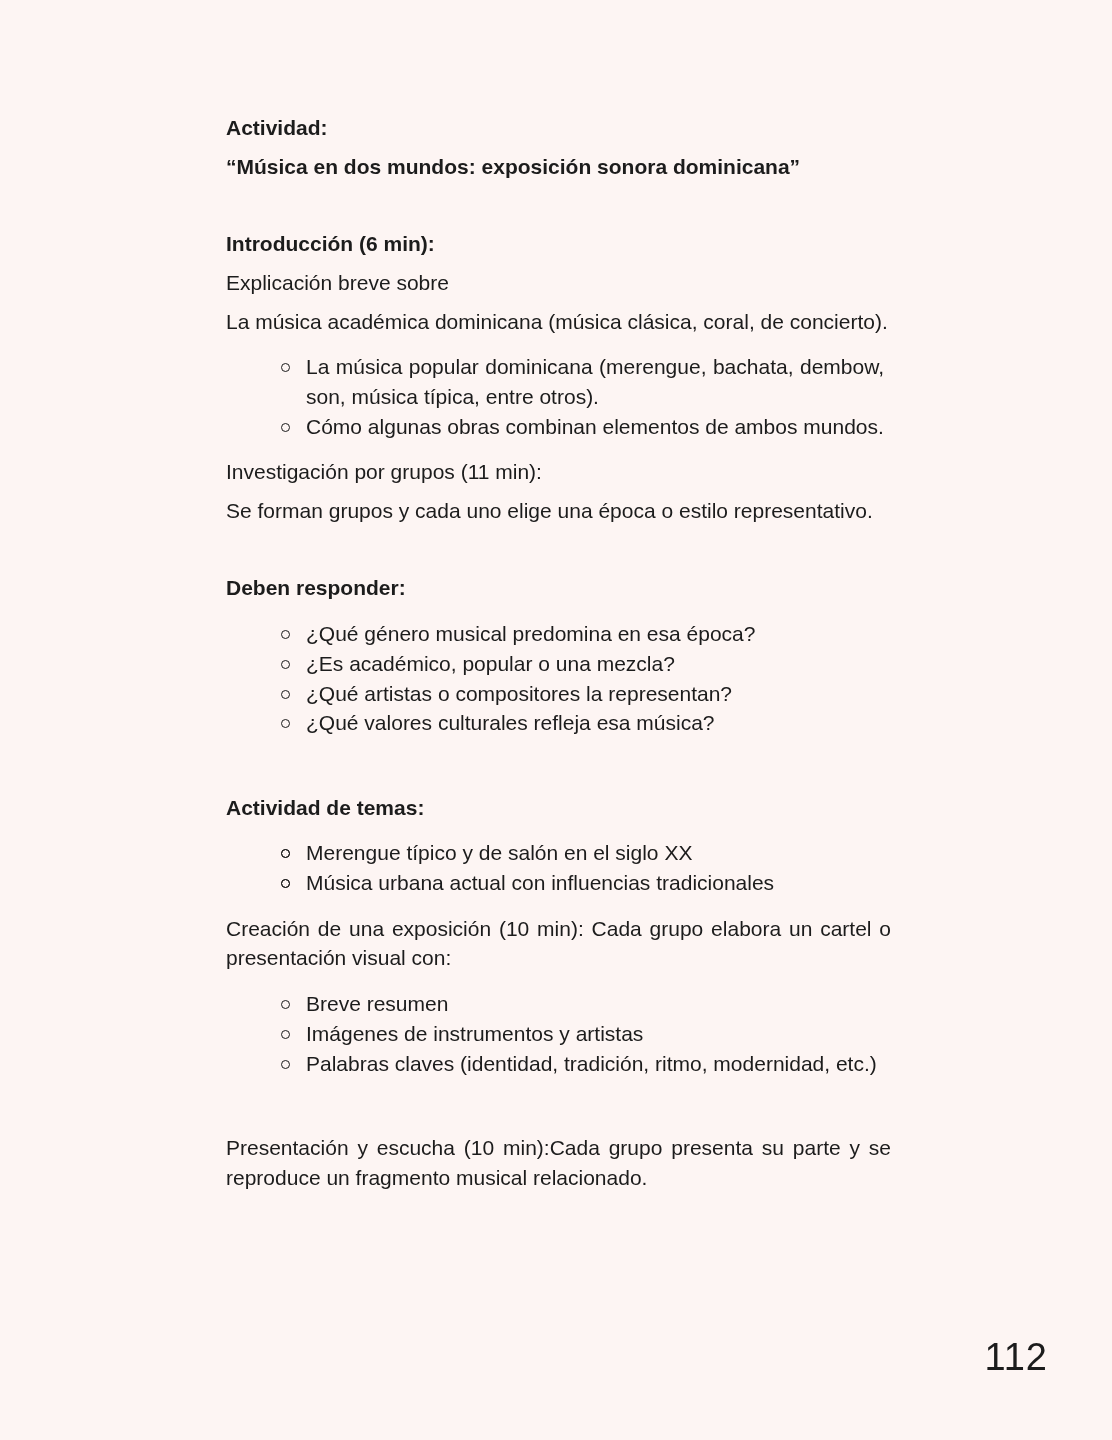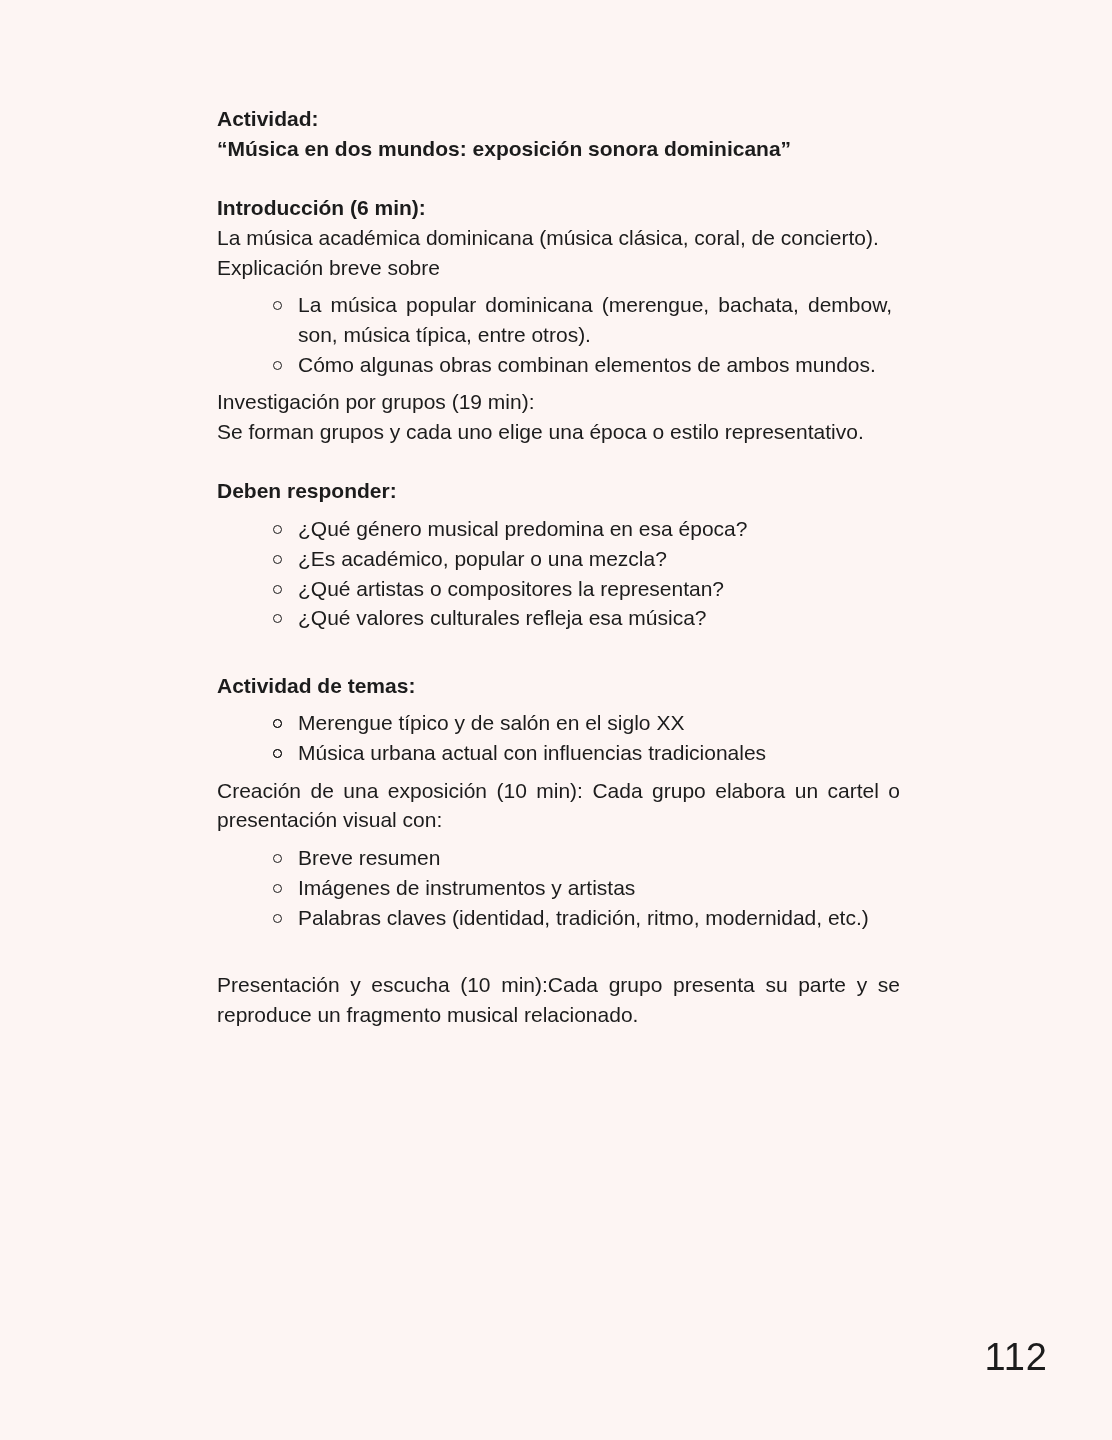--- a/index.html
+++ b/index.html
@@ -12,26 +12,26 @@
     overflow: hidden;
   }
   .page-content {
     position: absolute;
     left: 217px;
     top: 104px;
     width: 683px;
     font-size: 21px;
     line-height: 29.7px;
   }
-  .line { margin: 0; }
+  .line { margin: 9px; }
   .bold { font-weight: bold; }
   .justify { text-align: justify; text-align-last: left; }
   .blank { height: 29.7px; }
   ul.sub {
-    margin: 8px; padding: 0; list-style: none;
+    margin: 16px; padding: 0; list-style: none;
   }
   ul.sub li {
     position: relative;
     padding-left: 73px;
     margin: 0;
   }
   ul.sub li.justify { text-align: justify; }
   ul.sub li .bullet {
     position: absolute;
     left: 48px;
@@ -53,34 +53,34 @@
 </head>
 <body>
 
 <div class="page-content">
 
   <p class="line bold">Actividad:</p>
   <p class="line bold">“Música en dos mundos: exposición sonora dominicana”</p>
   <div class="blank"></div>
 
   <p class="line bold">Introducción (6 min):</p>
+  <p class="line">Explicación breve sobre</p>
   <p class="line justify">La música académica dominicana (música clásica, coral, de concierto).</p>
-  <p class="line">Explicación breve sobre</p>
   <ul class="sub">
     <li class="justify">
       <span class="bullet"></span>
       <span>La música popular dominicana (merengue, bachata, dembow, son, música típica, entre otros).</span>
     </li>
     <li class="justify">
       <span class="bullet"></span>
       <span>Cómo algunas obras combinan elementos de ambos mundos.</span>
     </li>
   </ul>
 
-  <p class="line">Investigación por grupos (19 min):</p>
+  <p class="line">Investigación por grupos (11 min):</p>
   <p class="line justify">Se forman grupos y cada uno elige una época o estilo representativo.</p>
   <div class="blank"></div>
 
   <p class="line bold">Deben responder:</p>
   <ul class="sub">
     <li>
       <span class="bullet"></span>
       <span>¿Qué género musical predomina en esa época?</span>
     </li>
     <li>

